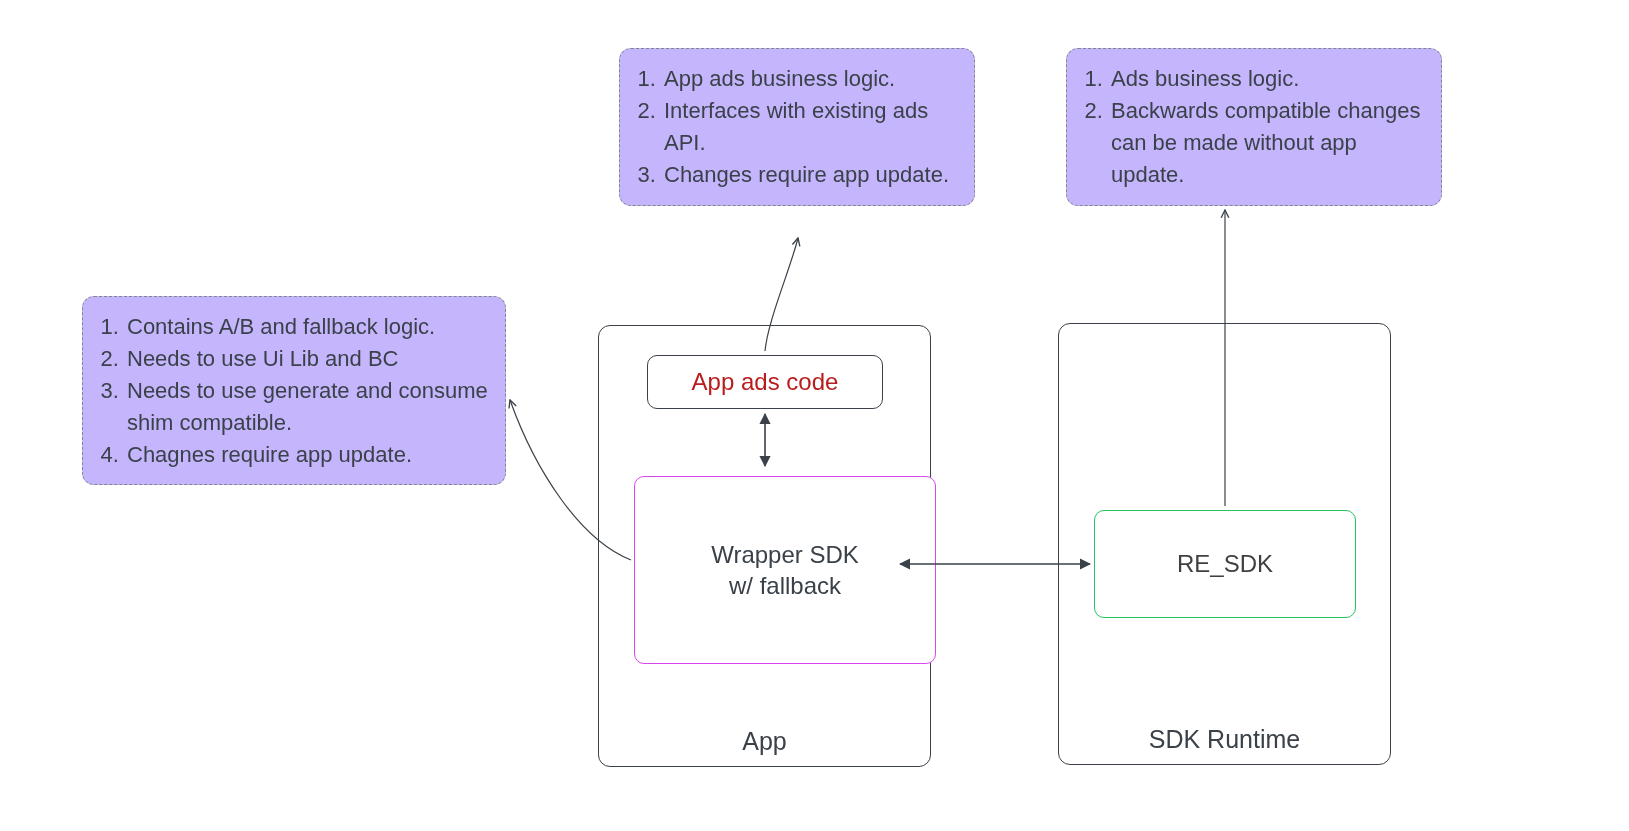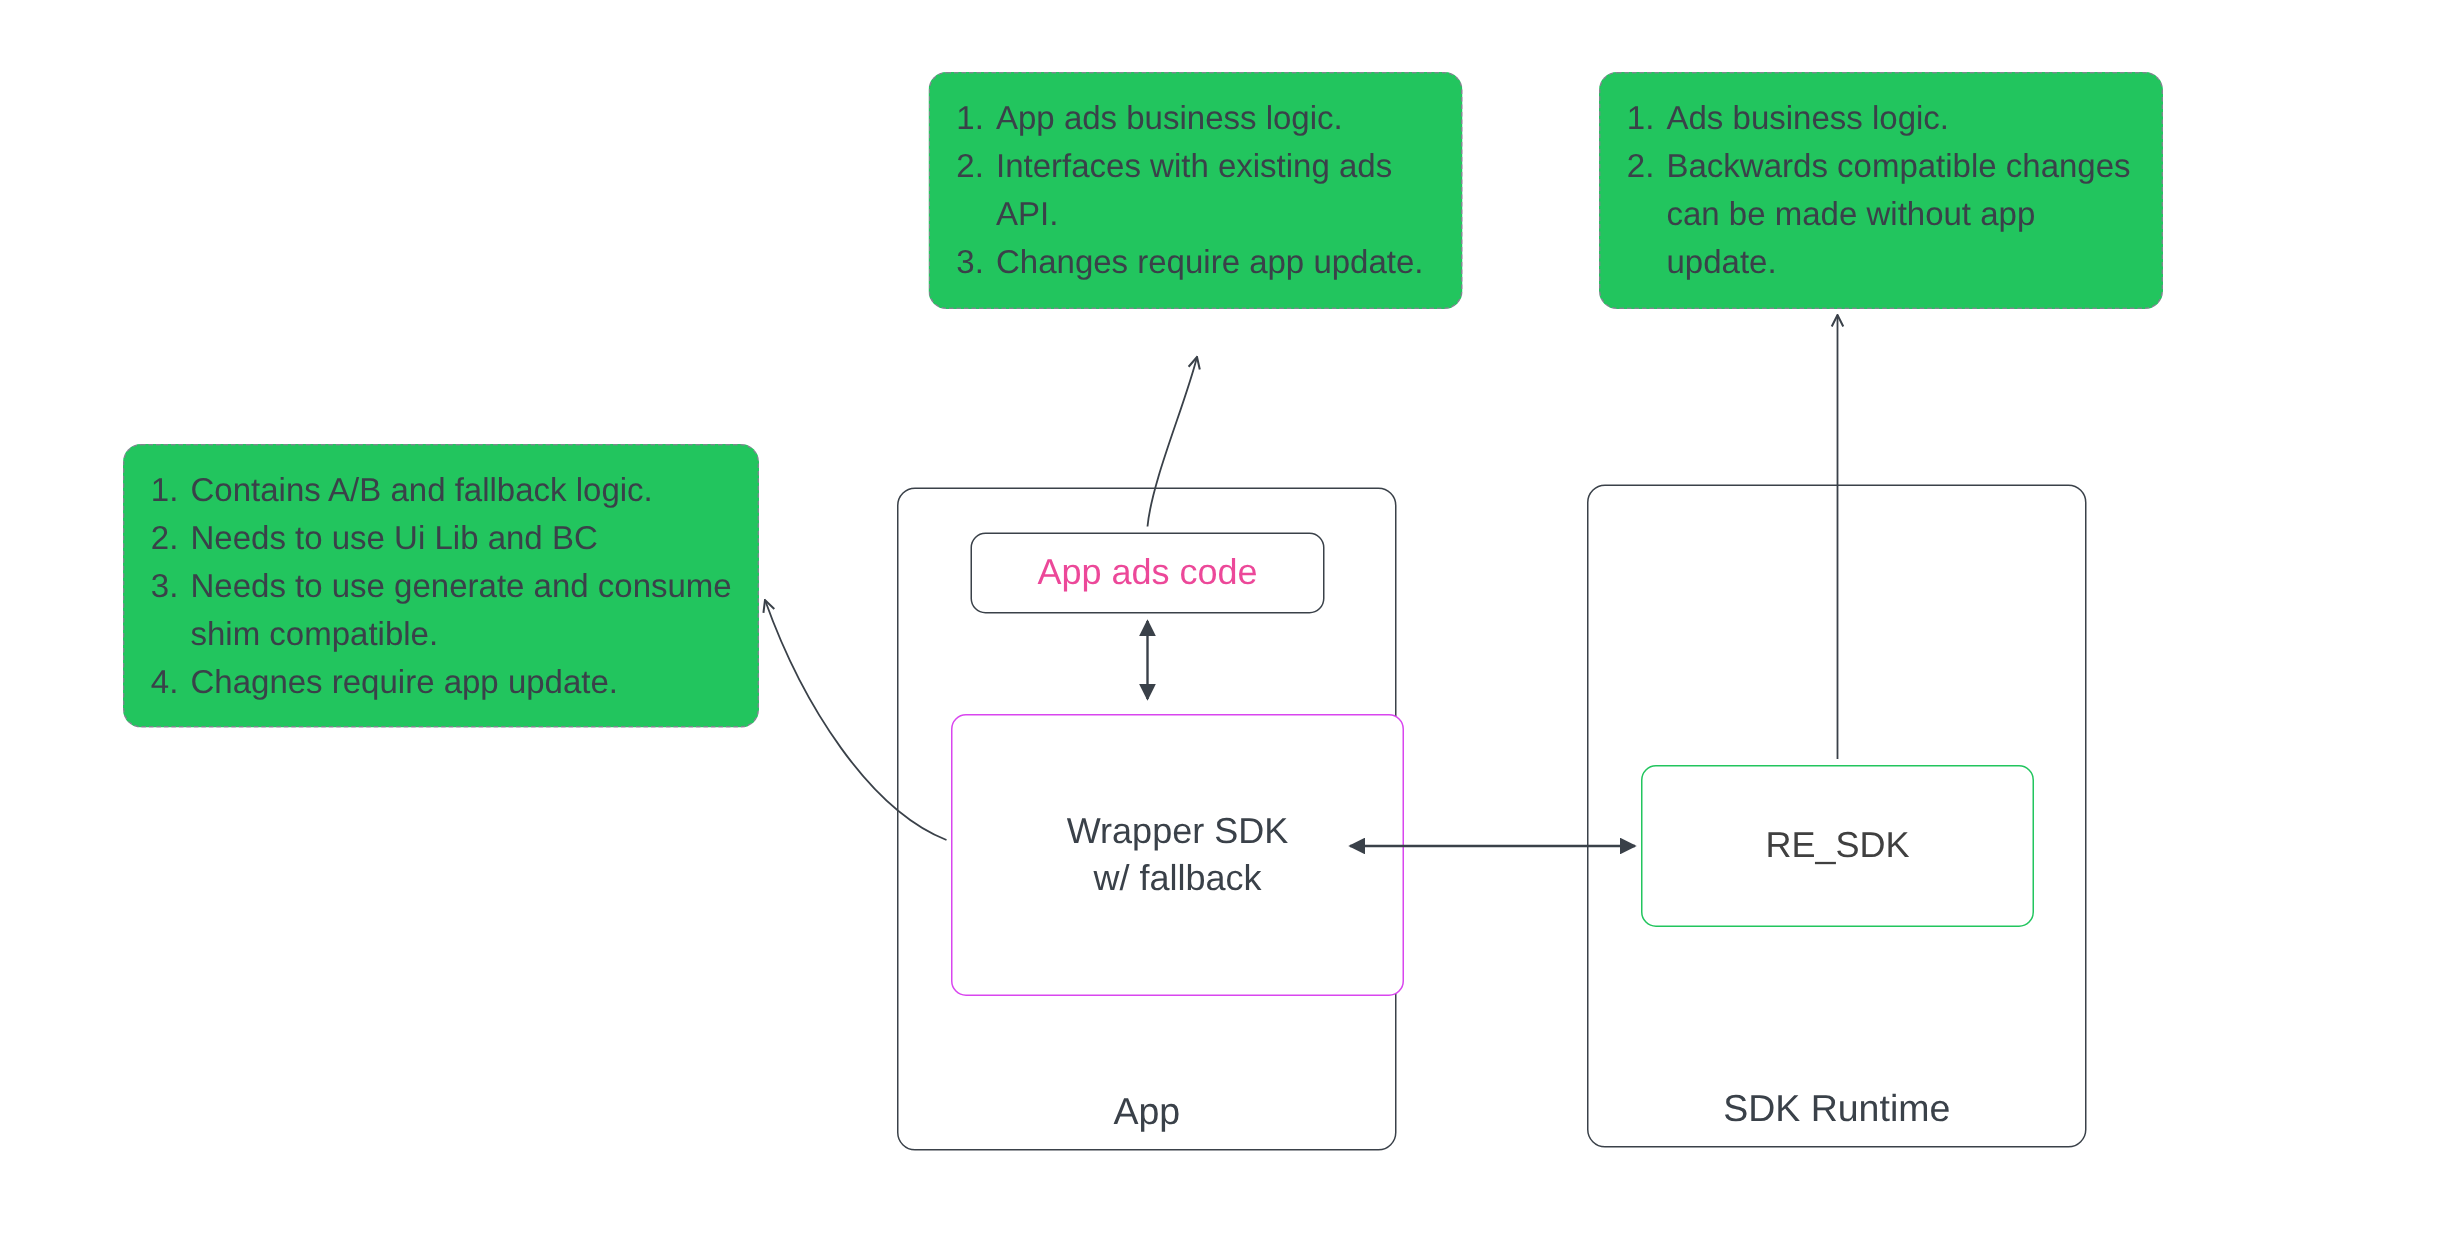--- a/index.html
+++ b/index.html
@@ -9,21 +9,21 @@
       width: 1629px;
       height: 831px;
       position: relative;
       color: #3a4149;
     }
     .note {
       position: absolute;
       border: 1.5px dashed #808690;
       border-radius: 12px;
       padding: 14px 16px 14px 16px;
-      background: #22c55e;
+      background: #c4b5fd;
       font-size: 22px;
       line-height: 1.45;
     }
     .note ol {
       list-style-position: outside;
       padding-left: 26px;
     }
     .note li {
       padding-left: 2px;
     }
@@ -45,21 +45,21 @@
       position: absolute;
       border-radius: 10px;
       display: flex;
       align-items: center;
       justify-content: center;
       text-align: center;
       font-size: 24px;
       line-height: 1.3;
       background: #fff;
     }
-    .node-gray { border: 1.5px solid #3a4149; color: #ec4899; }
+    .node-gray { border: 1.5px solid #3a4149; color: #b91c1c; }
     .node-magenta { border: 1.5px solid #d946ef; color: #3a4149; }
     .node-green { border: 1.5px solid #22c55e; color: #404040; }
     svg.connectors {
       position: absolute;
       top: 0; left: 0;
       width: 1629px;
       height: 831px;
       pointer-events: none;
     }
   </style>

